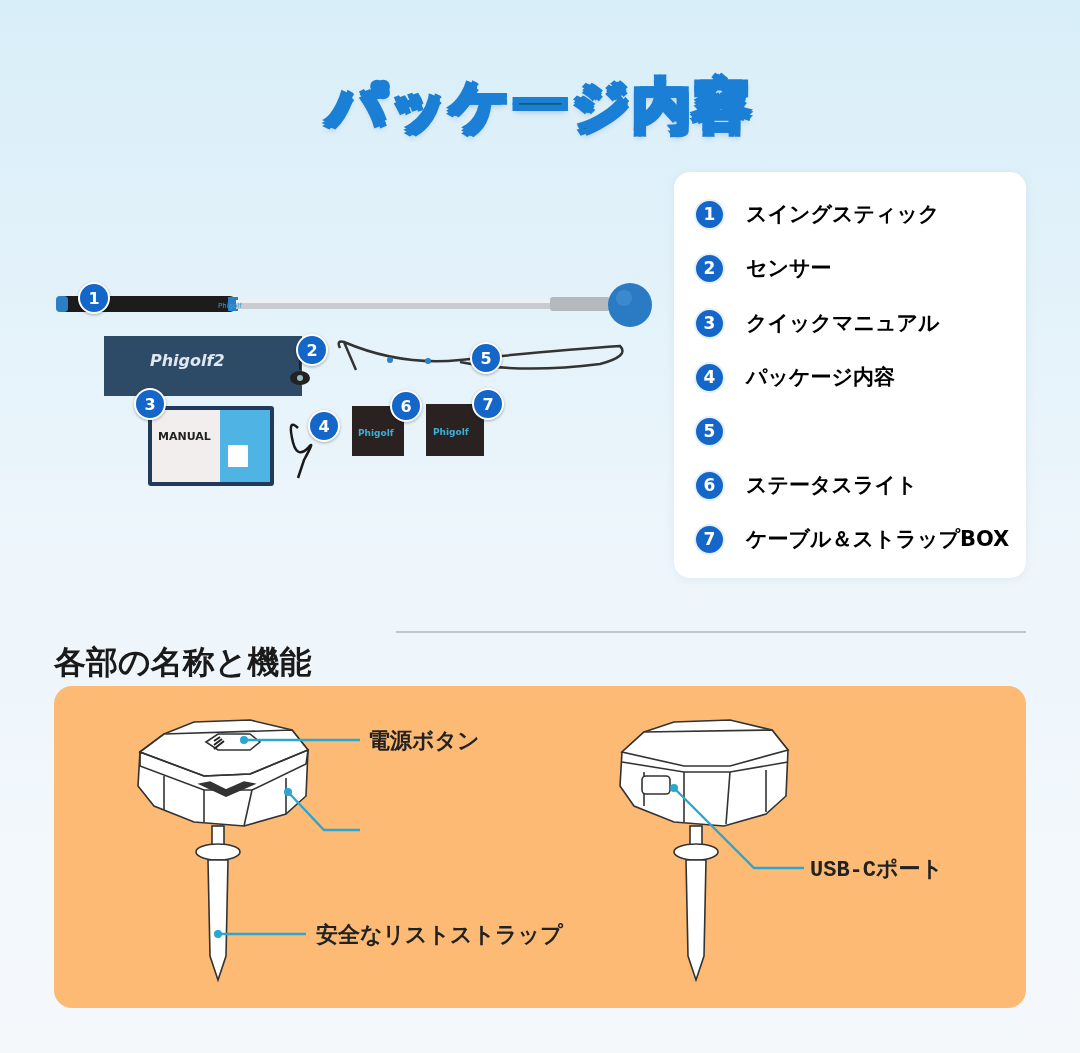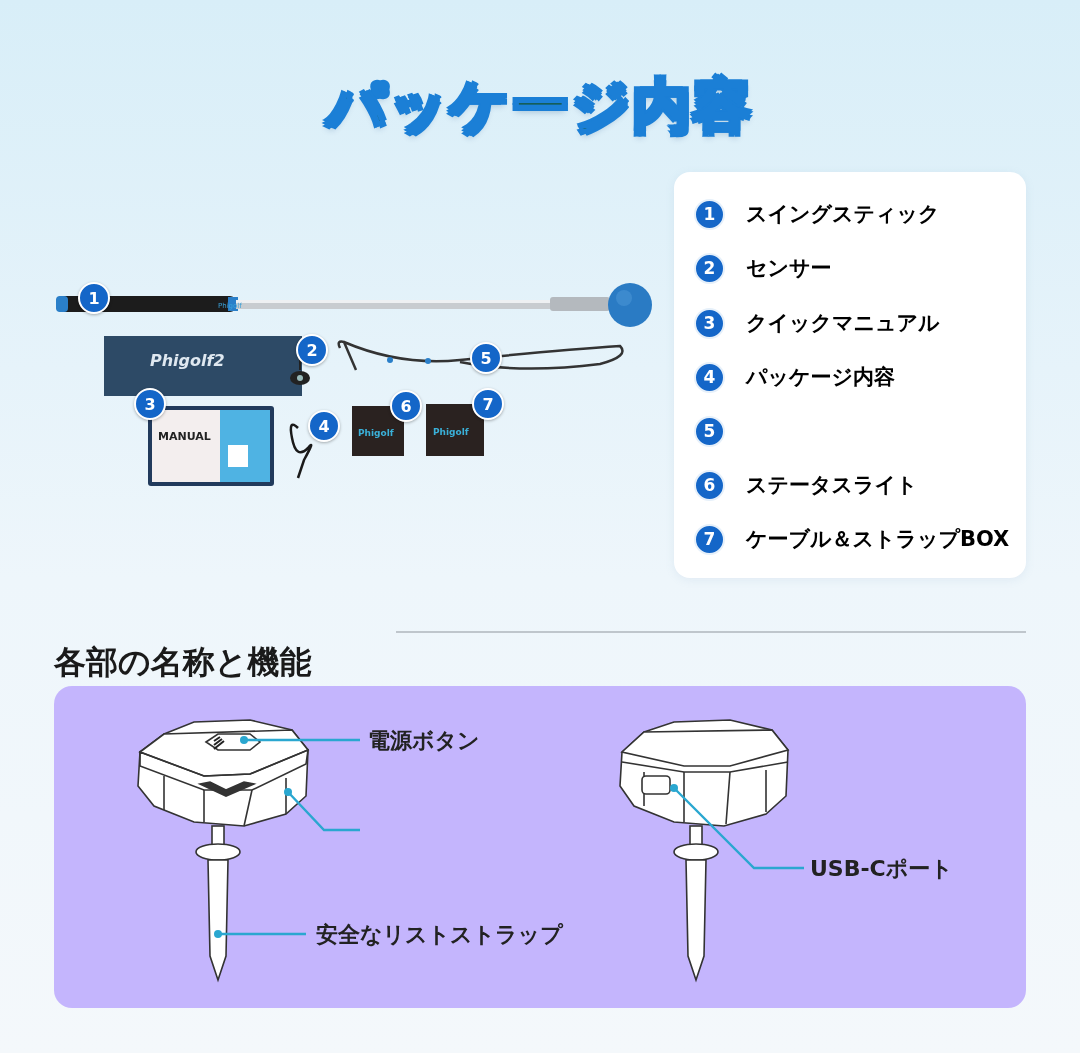--- a/index.html
+++ b/index.html
@@ -12,21 +12,21 @@
     text-shadow:0 0 0 #1b7fd6,3px 3px 0 #1b7fd6,-3px -3px 0 #1b7fd6,3px -3px 0 #1b7fd6,-3px 3px 0 #1b7fd6,0 4px 6px rgba(0,60,120,.25);}
   .photo{position:absolute;left:40px;top:270px;width:630px;height:230px;}
   .legend-card{position:absolute;left:674px;top:172px;width:352px;height:406px;background:#ffffff;border-radius:16px;
     box-shadow:0 2px 10px rgba(120,160,190,.12);}
   .legend-item{position:absolute;left:20px;display:flex;align-items:center;height:34px;}
   .num{width:31px;height:31px;border-radius:50%;background:#1466c8;color:#fff;font-weight:bold;font-size:17px;
     display:flex;align-items:center;justify-content:center;border:2px solid #e6f0fa;box-sizing:border-box;}
   .legend-text{margin-left:21px;font-size:21px;font-weight:bold;color:#000000;}
   .section-title{position:absolute;left:54px;top:612px;font-size:32px;font-weight:bold;color:#1a1a1a;margin-top:29px;}
   .section-rule{position:absolute;left:396px;top:631px;width:630px;height:2px;background:#bfc6cc;}
-  .diagram-card{position:absolute;left:54px;top:686px;width:972px;height:322px;background:#c4b5fd;border-radius:18px;}
+  .diagram-card{position:absolute;left:54px;top:686px;width:972px;height:322px;background:#fdba74;border-radius:18px;font-family:Liberation Mono, monospace;}
   .callout{position:absolute;font-size:22px;font-weight:bold;color:#222;}
   .pbadge{position:absolute;width:28px;height:28px;border-radius:50%;background:#1466c8;color:#fff;font-weight:bold;font-size:16px;
     display:flex;align-items:center;justify-content:center;border:2px solid #fff;box-shadow:0 1px 3px rgba(0,0,0,.3);}
 </style>
 </head>
 <body>
 
 <div class="title">パッケージ内容</div>
 
 <div class="photo">

